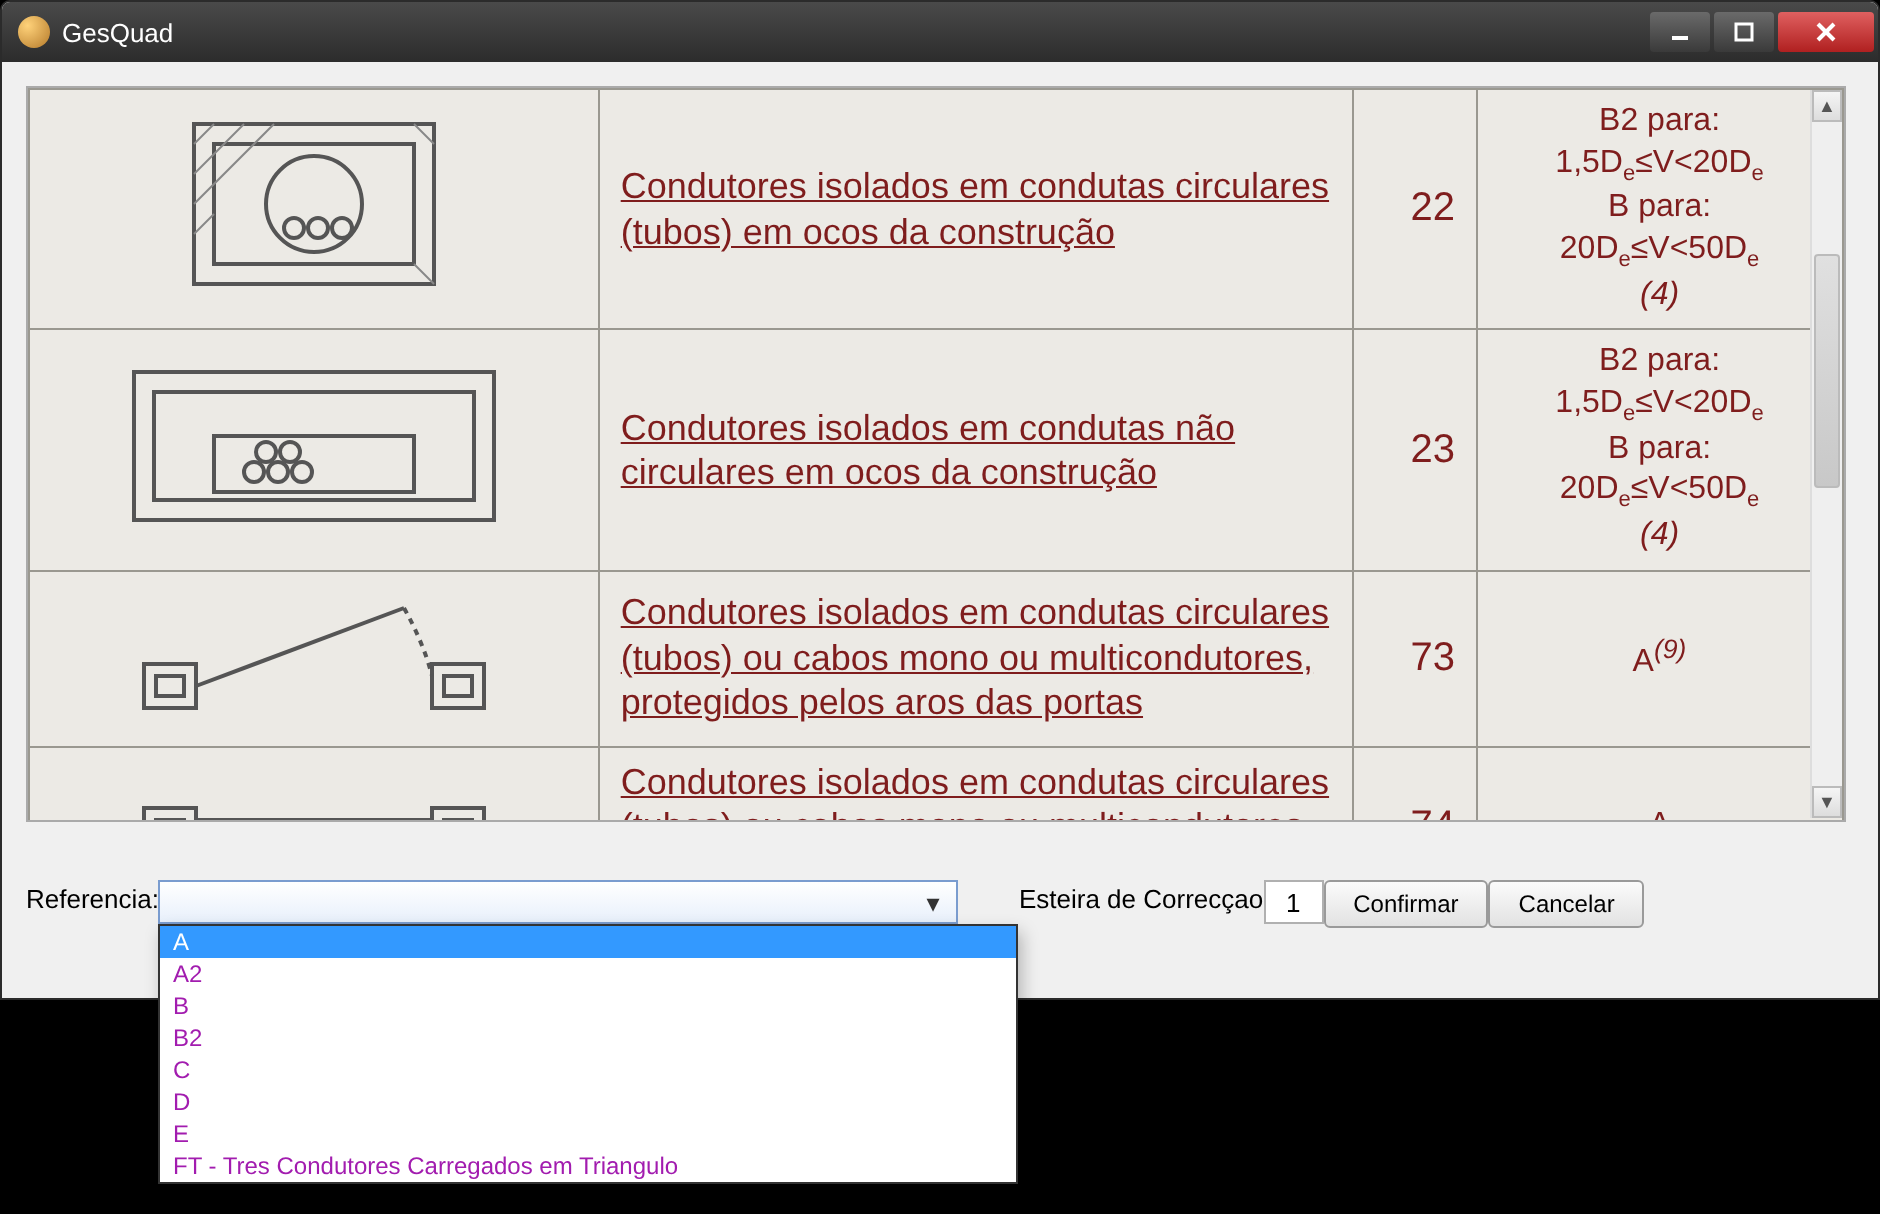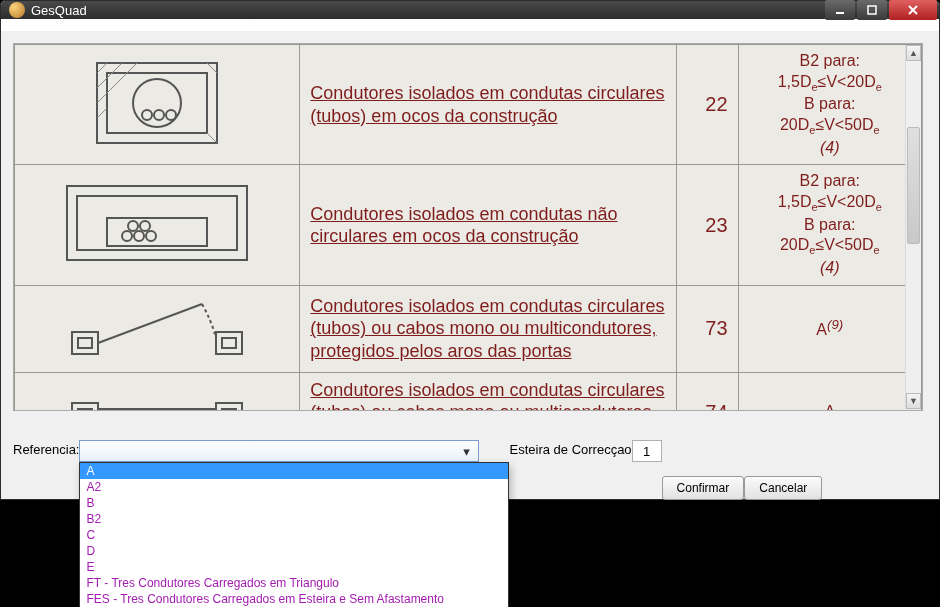--- a/index.html
+++ b/index.html
@@ -18,21 +18,21 @@
     left: 0;
     top: 0;
     width: 940px;
     height: 500px;
     background: #fff;
     border: 1px solid #2b2b2b;
     border-radius: 5px 5px 0 0;
     box-shadow: 0 0 10px rgba(0,0,0,0.5);
   }
   .titlebar {
-    height: 18px;
+    height: 30px;
     background: linear-gradient(#4a4a4a, #2c2c2c);
     border-radius: 4px 4px 0 0;
     display: flex;
     align-items: center;
     padding: 0 2px 0 8px;
     color: #fff;
     font-size: 13px;
   }
   .titlebar .appicon {
     width: 16px; height: 16px;
@@ -146,21 +146,20 @@
   }
   .btn {
     height: 24px;
     padding: 0 14px;
     border: 1px solid #9a9a9a;
     border-radius: 3px;
     background: linear-gradient(#fbfbfb,#e2e2e2);
     font-size: 12px;
     display: flex; align-items: center; justify-content: center;
     cursor: default;
-    margin-top: 36px;
   }
   
   .vscroll {
     position: absolute;
     right: 1px; top: 1px; bottom: 1px;
     width: 16px;
     background: #f0f0f0;
     display: flex; flex-direction: column;
     border-left: 1px solid #ddd;
   }
@@ -309,21 +308,20 @@
         </div>
         <div class="dropdown" id="dropdown">
             <div class="item selected">A</div>
             <div class="item">A2</div>
             <div class="item">B</div>
             <div class="item">B2</div>
             <div class="item">C</div>
             <div class="item">D</div>
             <div class="item">E</div>
             <div class="item">FT - Tres Condutores Carregados em Triangulo</div>
-            <div class="item">FES - Tres Condutores Carregados em Esteira e Sem Afastamento</div>
           </div>
       </div>
       <div class="factorlbl">Esteira de Correcçao</div>
       <div class="factorval">1</div>
       <div class="btn">Confirmar</div>
       <div class="btn">Cancelar</div>
     </div>
   </div>
 </div>
 

